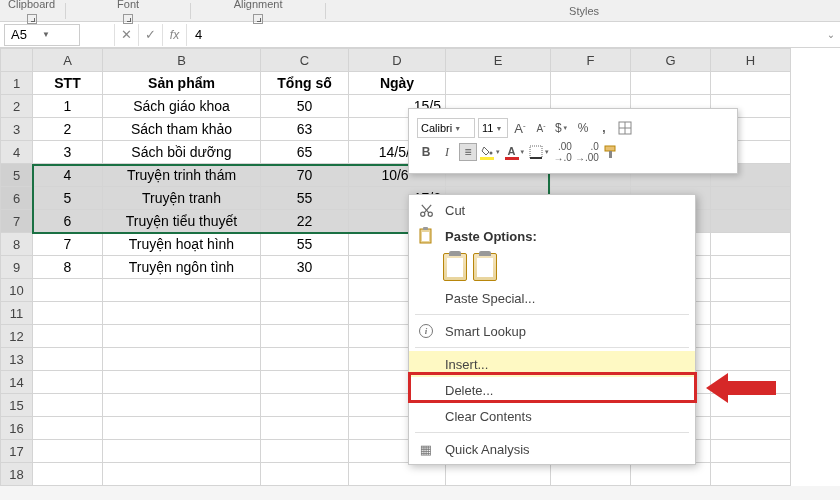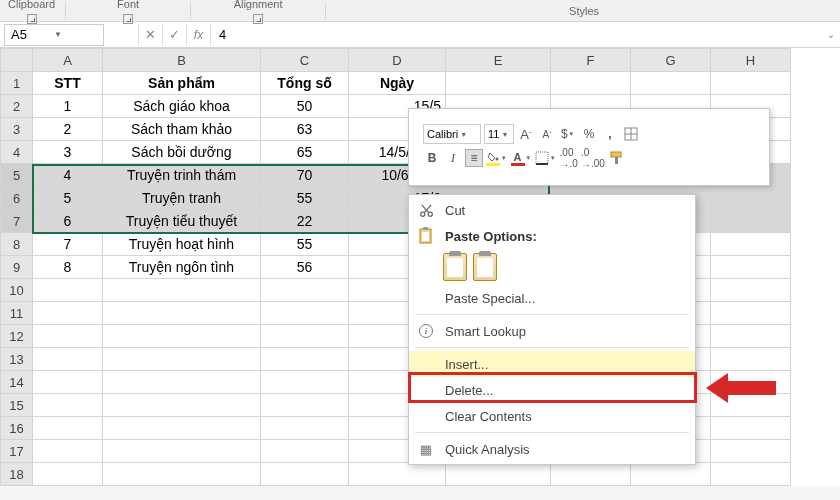--- a/index.html
+++ b/index.html
@@ -5,21 +5,21 @@
 * { box-sizing: border-box; margin: 0; padding: 0; font-family: 'Segoe UI', Tahoma, sans-serif; }
 body { background: #f5f5f5; width: 840px; height: 500px; overflow: hidden; position: relative; font-size: 13px; }
 
 .ribbon-groups { display: flex; height: 22px; background: #f0f0f0; border-bottom: 1px solid #d4d4d4; align-items: center; color: #666; font-size: 11px; }
 .ribbon-group { display: flex; align-items: center; padding: 0 8px; gap: 4px; flex-direction: column; }
 .ribbon-sep { width: 1px; height: 16px; background: #d4d4d4; margin: 0 2px; }
 .dlg-launcher { width: 10px; height: 10px; border: 1px solid #999; position: relative; cursor: pointer; }
 .dlg-launcher::after { content: ''; position: absolute; right: 1px; bottom: 1px; width: 3px; height: 3px; border-right: 1px solid #666; border-bottom: 1px solid #666; }
 
 .formula-bar { display: flex; height: 26px; background: #fff; border-bottom: 1px solid #d4d4d4; align-items: center; }
-.name-box { width: 100px; height: 22px; margin: 11px 4px; border: 1px solid #ccc; display: flex; align-items: center; padding: 0 6px; background: #fff; }
+.name-box { width: 76px; height: 22px; margin: 11px 4px; border: 1px solid #ccc; display: flex; align-items: center; padding: 0 6px; background: #fff; }
 .name-box span { flex: 1; }
 .dd-arrow { font-size: 8px; color: #666; }
 .fb-btn { width: 24px; height: 22px; display: flex; align-items: center; justify-content: center; color: #888; border-left: 1px solid #e0e0e0; }
 .fb-fx { font-style: italic; color: #888; font-size: 12px; }
 .fb-input { flex: 1; padding: 0 8px; height: 22px; display: flex; align-items: center; border-left: 1px solid #e0e0e0; }
 .fb-expand { width: 18px; display: flex; align-items: center; justify-content: center; color: #888; font-size: 10px; }
 
 .grid-area { position: relative; background: #fff; }
 table.sheet { border-collapse: collapse; table-layout: fixed; }
 .sheet th, .sheet td { border: 1px solid #d4d4d4; height: 23px; font-size: 14px; text-align: center; background: #fff; overflow: hidden; white-space: nowrap; }
@@ -34,21 +34,21 @@
 .col-D { width: 97px; }
 .col-E { width: 105px; }
 .col-F { width: 80px; }
 .col-G { width: 80px; }
 .col-H { width: 80px; }
 
 .hdr-cell { font-weight: bold; }
 .sel-row td { background: #d8d8d8; }
 .selection-overlay { position: absolute; border: 2px solid #1a7043; pointer-events: none; }
 
-.mini-toolbar { position: absolute; background: #fff; border: 1px solid #c8c8c8; box-shadow: 2px 2px 6px rgba(0,0,0,0.2); padding: 14px; width: 362px; }
+.mini-toolbar { position: absolute; background: #fff; border: 1px solid #c8c8c8; box-shadow: 2px 2px 6px rgba(0,0,0,0.2); padding: 8px; width: 330px; text-align: right; }
 .mt-row { display: flex; align-items: center; gap: 3px; height: 22px; margin-bottom: 2px; }
 .mt-font { width: 58px; height: 20px; border: 1px solid #ccc; padding: 0 3px; font-size: 11px; display: flex; align-items: center; }
 .mt-size { width: 30px; height: 20px; border: 1px solid #ccc; padding: 0 3px; font-size: 11px; display: flex; align-items: center; }
 .mt-dd { font-size: 7px; color: #666; padding: 0 2px; }
 .mt-btn { min-width: 18px; height: 18px; display: flex; align-items: center; justify-content: center; color: #555; font-size: 12px; }
 .mt-btn.bold { font-weight: bold; }
 .mt-btn.ital { font-style: italic; font-family: serif; }
 .mt-color-bar { width: 14px; height: 3px; display: block; }
 .mt-fill { display: flex; flex-direction: column; align-items: center; }
 .mt-A { display: flex; flex-direction: column; align-items: center; font-weight: bold; font-size: 11px; }
@@ -218,21 +218,21 @@
   <td style="text-align:right;padding-right:4px">14/5</td>
   <td style="text-align:right;padding-right:4px"></td>
   <td></td>
           <td></td>
           <td></td>
         </tr>
         <tr>
           <th class="rowh ">9</th>
   <td>8</td>
   <td>Truyện ngôn tình</td>
-  <td>56</td>
+  <td>30</td>
   <td style="text-align:right;padding-right:4px">14/7</td>
   <td style="text-align:right;padding-right:4px"></td>
   <td></td>
           <td></td>
           <td></td>
         </tr>
       </tbody>
     <tbody id="blank-rows">
         <tr>
           <th class="rowh">10</th>

